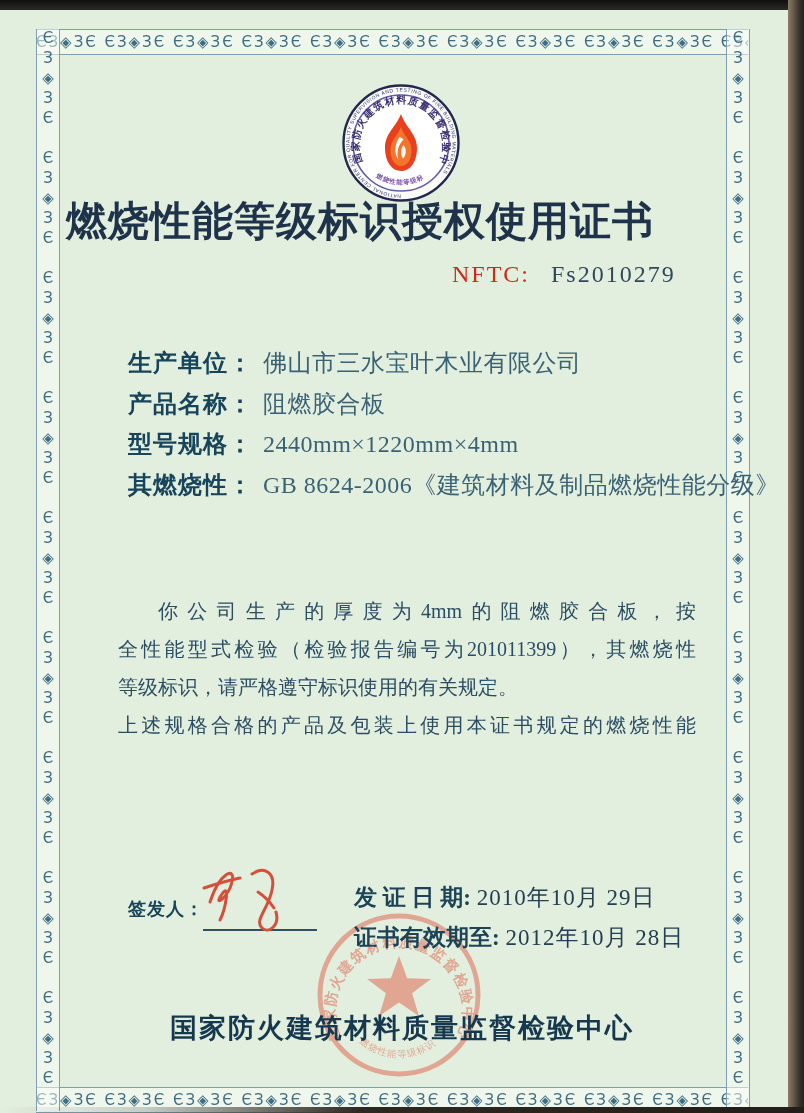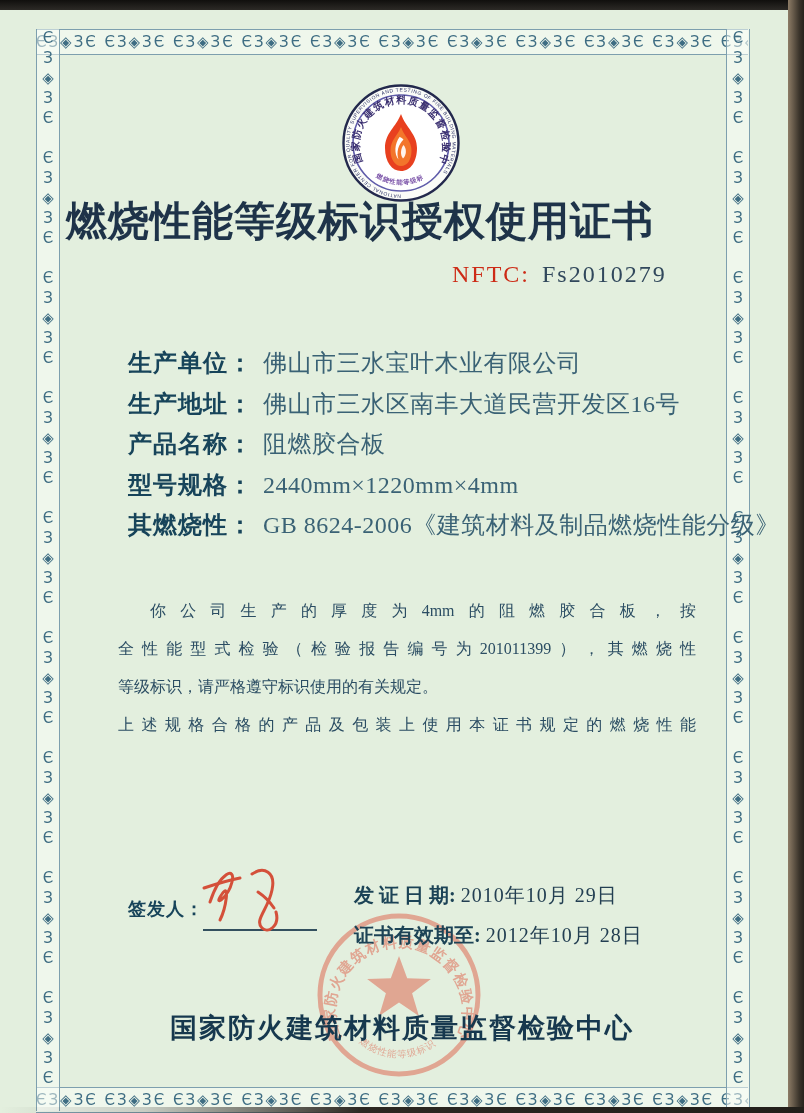--- a/index.html
+++ b/index.html
@@ -26,42 +26,42 @@
 
   
   .logo{position:absolute;left:340px;top:82px;width:122px;height:122px;z-index:2;}
 
   
   .title{position:absolute;left:0;top:194px;width:654px;text-align:right;
     font-size:41px;font-weight:bold;color:#1e3349;letter-spacing:1px;z-index:2;}
 
   
   .certno{position:absolute;left:452px;top:261px;font-size:24px;letter-spacing:2px;color:#31485c;z-index:2;}
-  .certno .red{color:#cd2b16;margin-right:12px;}
+  .certno .red{color:#cd2b16;margin-right:21px;}
 
   
   .fields{position:absolute;left:128px;top:347px;width:580px;z-index:2;}
   .frow{height:40.5px;font-size:24px;white-space:nowrap;}
   .frow .lab{font-weight:bold;color:#17445a;letter-spacing:1px;}
   .frow .val{color:#3a6275;margin-left:10px;letter-spacing:.5px;}
 
   
   .bodytext{position:absolute;left:118px;top:592px;width:578px;z-index:2;
-    font-size:16px;color:#2b4d63;}
+    font-size:20px;color:#2b4d63;}
   .bline{height:38px;line-height:38px;text-align:justify;text-align-last:justify;white-space:nowrap;}
   .bline.first{text-indent:2em;}
   .bline.last{text-align-last:left;}
   .bline .grade{color:#cd2b16;}
 
   
   .signer{position:absolute;left:128px;top:897px;font-size:18px;font-weight:bold;color:#17445a;z-index:2;letter-spacing:1px;}
   .sig-line{position:absolute;left:203px;top:929px;width:114px;height:2px;background:#33505f;z-index:2;}
   .sig-svg{position:absolute;left:196px;top:862px;z-index:3;}
   .dates{position:absolute;left:354px;top:882px;z-index:2;}
-  .drow{height:40px;font-size:20px;white-space:nowrap;}
+  .drow{height:40px;font-size:23px;white-space:nowrap;}
   .drow .lab{font-weight:bold;color:#1c4356;}
   .drow .val{color:#233f52;letter-spacing:1px;}
 
   
   .stamp{position:absolute;left:314px;top:910px;width:170px;height:170px;opacity:.8;z-index:1;}
 
   
   .footer{position:absolute;left:0;top:1010px;width:804px;text-align:center;
     font-size:27px;font-weight:bold;color:#16384e;letter-spacing:2px;z-index:2;}
 </style>
@@ -106,23 +106,20 @@
 
   <div class="title">燃烧性能等级标识授权使用证书</div>
 
   <div class="certno">
     <span class="red">NFTC:</span><span>Fs2010279</span>
   </div>
 
   <div class="fields">
     <div class="frow">
       <span class="lab">生产单位：</span><span class="val">佛山市三水宝叶木业有限公司</span>
-    </div>
-    <div class="frow">
-      <span class="lab">生产地址：</span><span class="val">佛山市三水区南丰大道民营开发区16号</span>
     </div>
     <div class="frow">
       <span class="lab">产品名称：</span><span class="val">阻燃胶合板</span>
     </div>
     <div class="frow">
       <span class="lab">型号规格：</span><span class="val">2440mm×1220mm×4mm</span>
     </div>
     <div class="frow">
       <span class="lab">其燃烧性：</span><span class="val">GB 8624-2006《建筑材料及制品燃烧性能分级》</span>
     </div>

